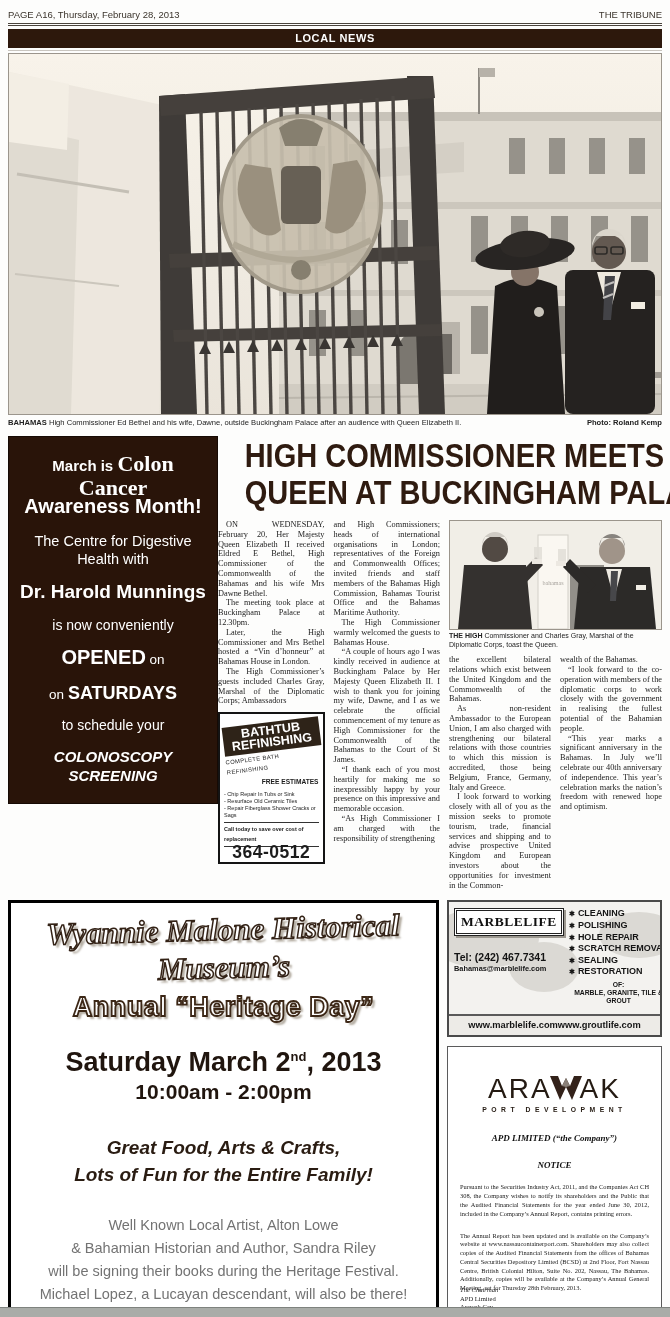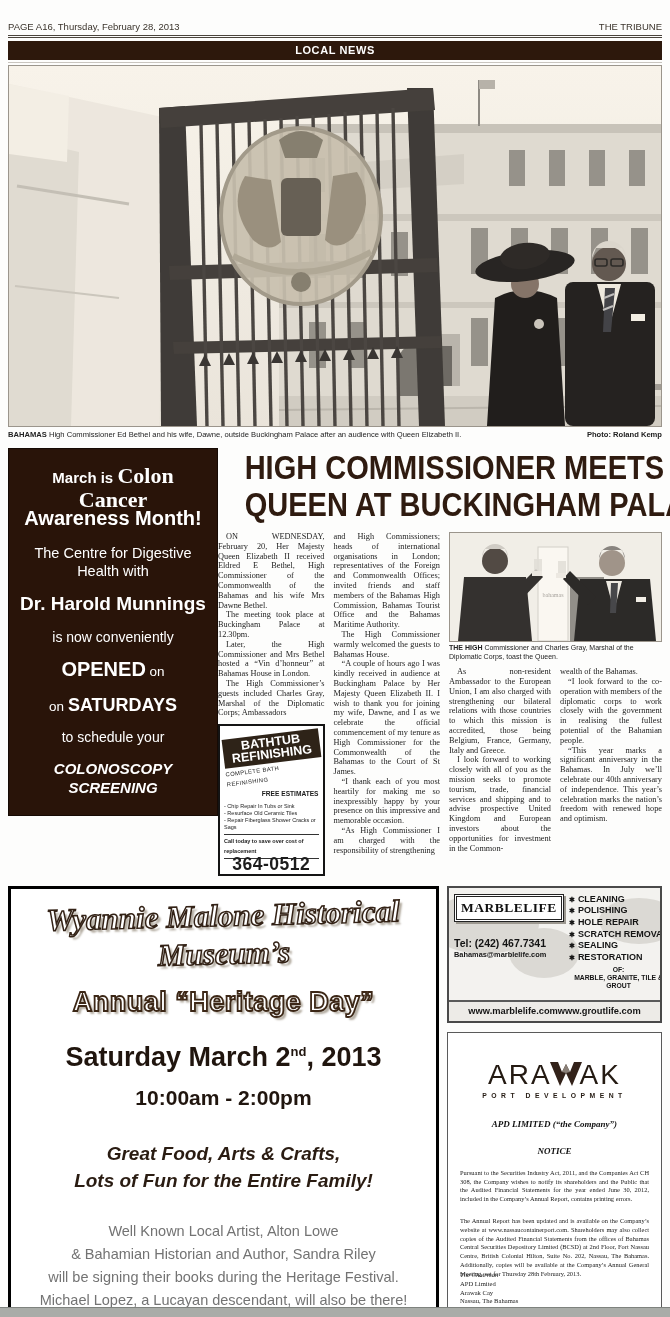--- a/index.html
+++ b/index.html
@@ -1,17 +1,17 @@
 <!DOCTYPE html>
 <html><head>
 <meta charset="utf-8">
 <style>
   html,body{margin:0;padding:0;}
   body{width:670px;height:1317px;background:#fdfdfc;font-family:"Liberation Sans",sans-serif;color:#1c1c1c;position:relative;overflow:hidden;}
-  .page{padding:16px 8px;position:relative;height:100%;box-sizing:border-box;}
+  .page{padding:4px 8px;position:relative;height:100%;box-sizing:border-box;}
   
   .masthead{display:flex;justify-content:space-between;align-items:flex-end;font-size:9.5px;color:#3b342c;padding:5px 0 3px;border-bottom:3px double #4a443c;}
   
   .banner{margin-top:3px;background:#2d180c;color:#fff;text-align:center;font-weight:bold;font-size:11px;letter-spacing:.6px;padding:3px 0 4px;}
   .banner-rule{height:1px;background:#c9c5bf;margin-top:2px;}
   
   .photo-wrap{margin-top:2px;border:1px solid #9b958c;line-height:0;}
   .photo-wrap svg{filter:grayscale(.65) sepia(.12) contrast(.97);}
   .caption-row{display:flex;justify-content:space-between;font-size:7.6px;padding:3px 0 1px;color:#222;}
   .caption-row b{font-weight:800;}
@@ -47,24 +47,24 @@
   .bt-ribbon{background:#2e2318;color:#fff;transform:rotate(-7deg);text-align:center;font-weight:800;font-size:12.5px;line-height:12px;padding:2px 0 3px;margin:5px -1px 0;}
   .bt-sub{transform:rotate(-7deg);font-size:5.8px;letter-spacing:.4px;margin-top:2px;text-align:left;padding-left:2px;}
   .bt-free{font-size:6.6px;font-weight:800;text-align:right;margin-top:4px;}
   .bt-bullets{font-size:5.5px;line-height:7.2px;margin-top:4px;text-align:left;}
   .bt-call{font-size:5.5px;font-weight:700;border-top:1px solid #333;border-bottom:1px solid #333;padding:1.5px 0;margin-top:3px;text-align:left;}
   .bt-phone{font-size:17.5px;font-weight:800;text-align:center;letter-spacing:.5px;margin-top:1px;}
   
   .bottom{display:flex;gap:8px;margin-top:10px;height:437px;}
   .heritage{flex:1;border:3px solid #000;background:#fff;text-align:center;box-sizing:border-box;padding:8px 6px 6px;display:flex;flex-direction:column;}
   .h-script{font-family:"Liberation Serif",serif;font-style:italic;font-weight:bold;font-size:31px;line-height:38px;color:#fff;-webkit-text-stroke:1.5px #3322166;-webkit-text-stroke:1.5px #332216;text-shadow:3px 3px 2px #b4ada2;transform:rotate(-1.5deg);}
-  .h-bubble{font-size:27px;font-weight:800;color:#fff;-webkit-text-stroke:1.8px #3c2716;text-shadow:3px 3px 2px #b4ada2;margin-top:14px;letter-spacing:.5px;}
+  .h-bubble{font-size:27px;font-weight:800;color:#fff;-webkit-text-stroke:1.8px #3c2716;text-shadow:3px 3px 2px #b4ada2;margin-top:5px;letter-spacing:.5px;}
   .h-date{font-size:27px;font-weight:800;color:#20150e;margin-top:24px;}
   .h-date sup{font-size:13px;}
-  .h-time{font-size:21px;font-weight:800;color:#20150e;margin-top:13px;}
+  .h-time{font-size:21px;font-weight:800;color:#20150e;margin-top:2px;}
   .h-tag{font-size:19px;font-weight:700;font-style:italic;color:#2a1c12;line-height:27px;margin-top:30px;}
   .h-body{font-size:14.5px;line-height:23px;color:#737373;margin-top:26px;}
   .h-ferry{font-size:13.2px;font-weight:700;color:#1d140e;margin-top:auto;text-align:left;padding:0 2px 4px;}
   .right-col{width:215px;min-width:215px;display:flex;flex-direction:column;gap:9px;}
   
   .marble{border:2px solid #4a4a4a;height:133px;min-height:133px;position:relative;background:#f3f2ef;overflow:hidden;}
   .map-blob{position:absolute;background:#dbd9d4;border-radius:50%;}
   .m-top{position:relative;display:flex;padding:6px 5px 0;}
   .m-left{width:110px;min-width:110px;}
   .m-logo{border:3px double #222;background:#fff;font-family:"Liberation Serif",serif;font-weight:bold;font-size:13.5px;letter-spacing:.5px;text-align:center;padding:3px 0;color:#101010;box-shadow:2px 2px 0 #9c9890;}
@@ -313,20 +313,21 @@
               <rect x="108" y="28" width="8" height="14" fill="#ddd9d1" opacity="0.85"></rect>
               <rect x="106" y="40" width="10" height="5" fill="#e8e4dc"></rect>
               <polygon points="156,48 172,48 164,78" fill="#ece6db"></polygon>
               <polygon points="161,50 168,50 166,80 160,80" fill="#434654"></polygon>
               <rect x="186" y="64" width="10" height="5" fill="#efeae0"></rect>
             </svg>
           </div>
           <div class="inset-caption"><b>THE HIGH</b><span> Commissioner and Charles Gray, Marshal of the Diplomatic Corps, toast the Queen.</span></div>
           <div class="two-cols">
             <div class="colm">
+              <p class="cont">the excellent bilateral relations which exist between the United Kingdom and the Commonwealth of the Bahamas.</p>
               <p>As non-resident Ambassador to the European Union, I am also charged with strengthening our bilateral relations with those countries to which this mission is accredited, those being Belgium, France, Germany, Italy and Greece.</p>
               <p>I look forward to working closely with all of you as the mission seeks to promote tourism, trade, financial services and shipping and to advise prospective United Kingdom and European investors about the opportunities for investment in the Common-</p>
             </div>
             <div class="colm">
               <p class="cont">wealth of the Bahamas.</p>
               <p>“I look forward to the co-operation with members of the diplomatic corps to work closely with the government in realising the fullest potential of the Bahamian people.</p>
               <p>“This year marks a significant anniversary in the Bahamas. In July we’ll celebrate our 40th anniversary of independence. This year’s celebration marks the nation’s freedom with renewed hope and optimism.</p>
             </div>
           </div>
         </div>

